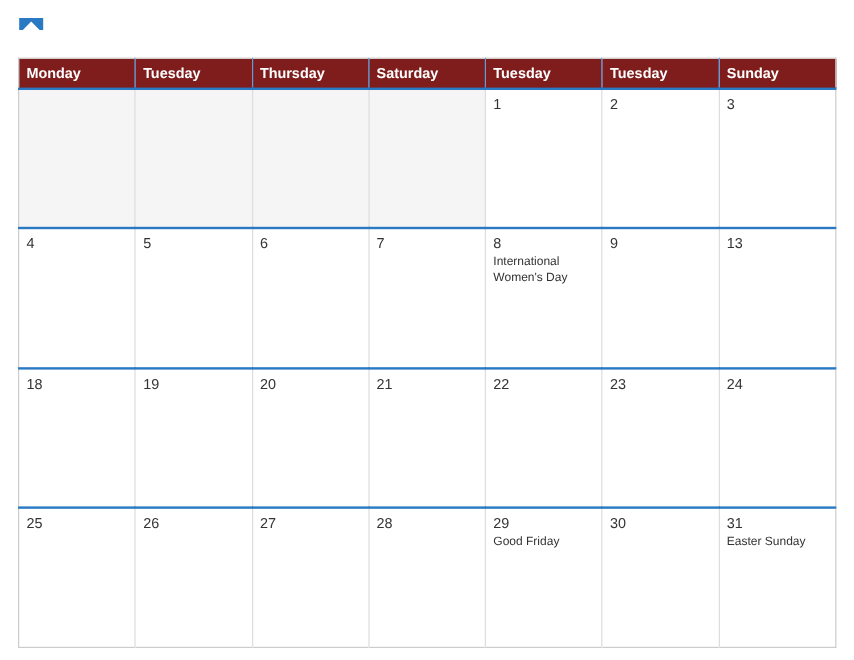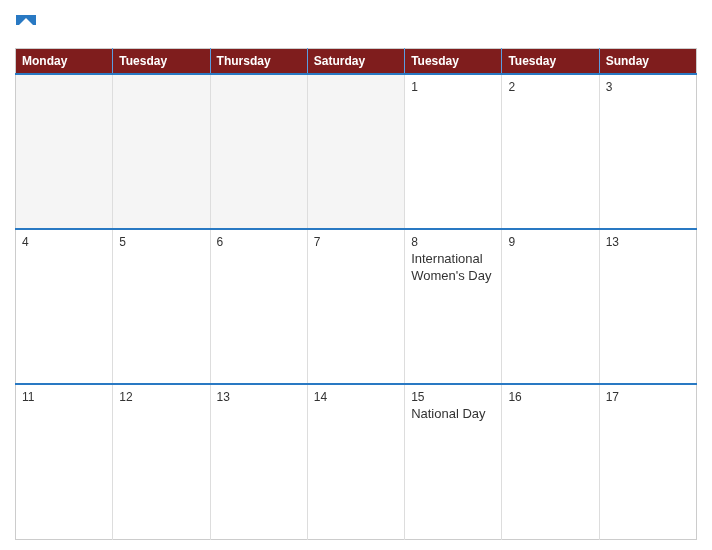--- a/index.html
+++ b/index.html
@@ -95,21 +95,21 @@
       background: #f5f5f5;
     }
     .day-num {
       font-size: 12px;
       font-weight: normal;
       color: #333;
       display: block;
       margin-bottom: 2px;
     }
     .holiday-label {
-      font-size: 13px;
+      font-size: 10px;
       color: #333;
       line-height: 1.3;
       display: block;
     }
   </style>
 </head>
 <body>
 
 <div class="page">
   <div class="header">
@@ -175,37 +175,61 @@
           </td>
           <td>
             <span class="day-num">9</span>
           </td>
           <td>
             <span class="day-num">13</span>
           </td>
         </tr>
         <tr>
           <td>
-            <span class="day-num">11</span>
-          </td>
-          <td>
-            <span class="day-num">12</span>
-          </td>
-          <td>
-            <span class="day-num">13</span>
-          </td>
-          <td>
-            <span class="day-num">14</span>
-          </td>
-          <td>
-            <span class="day-num">15</span>
-            <span class="holiday-label">National Day</span>
-          </td>
-          <td>
-            <span class="day-num">16</span>
-          </td>
-          <td>
-            <span class="day-num">17</span>
+            <span class="day-num">18</span>
+          </td>
+          <td>
+            <span class="day-num">19</span>
+          </td>
+          <td>
+            <span class="day-num">20</span>
+          </td>
+          <td>
+            <span class="day-num">21</span>
+          </td>
+          <td>
+            <span class="day-num">22</span>
+          </td>
+          <td>
+            <span class="day-num">23</span>
+          </td>
+          <td>
+            <span class="day-num">24</span>
+          </td>
+        </tr>
+        <tr>
+          <td>
+            <span class="day-num">25</span>
+          </td>
+          <td>
+            <span class="day-num">26</span>
+          </td>
+          <td>
+            <span class="day-num">27</span>
+          </td>
+          <td>
+            <span class="day-num">28</span>
+          </td>
+          <td>
+            <span class="day-num">29</span>
+            <span class="holiday-label">Good Friday</span>
+          </td>
+          <td>
+            <span class="day-num">30</span>
+          </td>
+          <td>
+            <span class="day-num">31</span>
+            <span class="holiday-label">Easter Sunday</span>
           </td>
         </tr>
       </tbody>
   </table>
 </div>
 
 </body></html>

